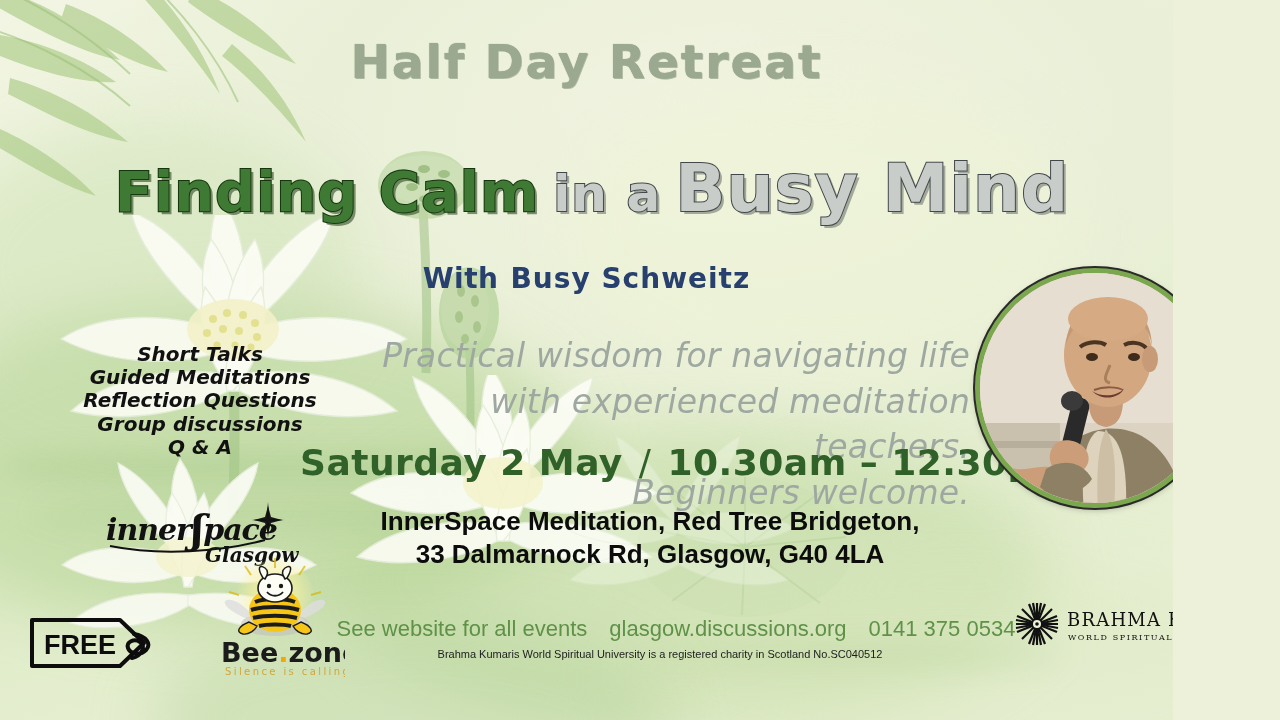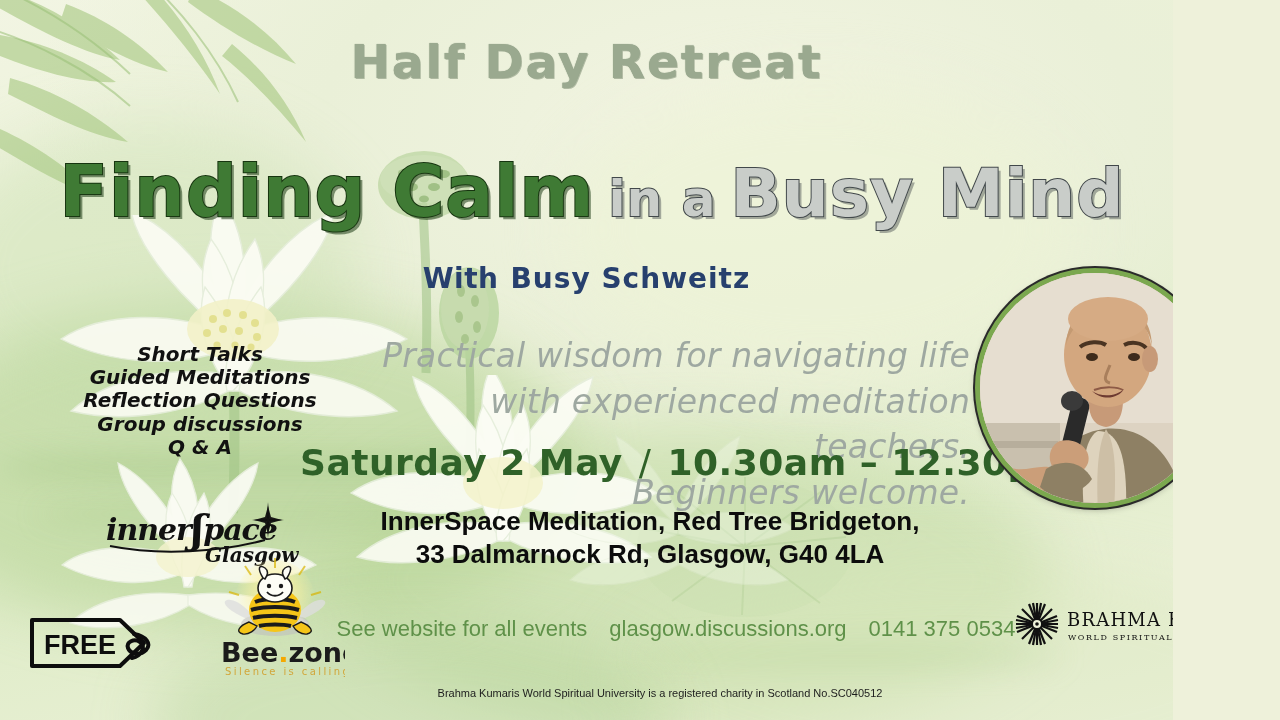--- a/index.html
+++ b/index.html
@@ -54,21 +54,21 @@
     color:#9aa98f;
     text-shadow:0 0 1px #8d9c83, 1px 1px 0 rgba(120,135,110,.5);
   }
 
   .headline {
     position:absolute; left:0; right:0; top:150px;
     text-align:center; white-space:nowrap;
     font-family:"DejaVu Sans", sans-serif; font-weight:700;
   }
   .hl-green {
-    font-size:71px; letter-spacing:1px;
+    font-size:56px; letter-spacing:1px;
     color:#3f7a34;
     -webkit-text-stroke:2px #16340f;
     paint-order:stroke fill;
     text-shadow:3px 3px 0 rgba(30,60,22,.55);
     margin-left:11px;
   }
   .hl-grey {
     font-size:66px; letter-spacing:1px;
     color:#c9cdc9;
     -webkit-text-stroke:2px #41474a;
@@ -154,21 +154,20 @@
   }
   .footer-line .url { color:#5f9149; }
   .footer-line .tel { color:#5f9149; }
 
   .charity {
     position:absolute; left:300px; top:648px; width:720px;
     text-align:center; white-space:nowrap;
     font-family:"Liberation Sans", sans-serif;
     font-size:11px; font-weight:400;
     color:#1d1d1d;
-    margin-top:39px;
   }
 
   .bk-logo { position:absolute; left:1013px; top:600px; width:215px; height:48px; }
 </style>
 </head>
 <body>
 
 <div id="poster">
 
   <div class="wash w1"></div>

